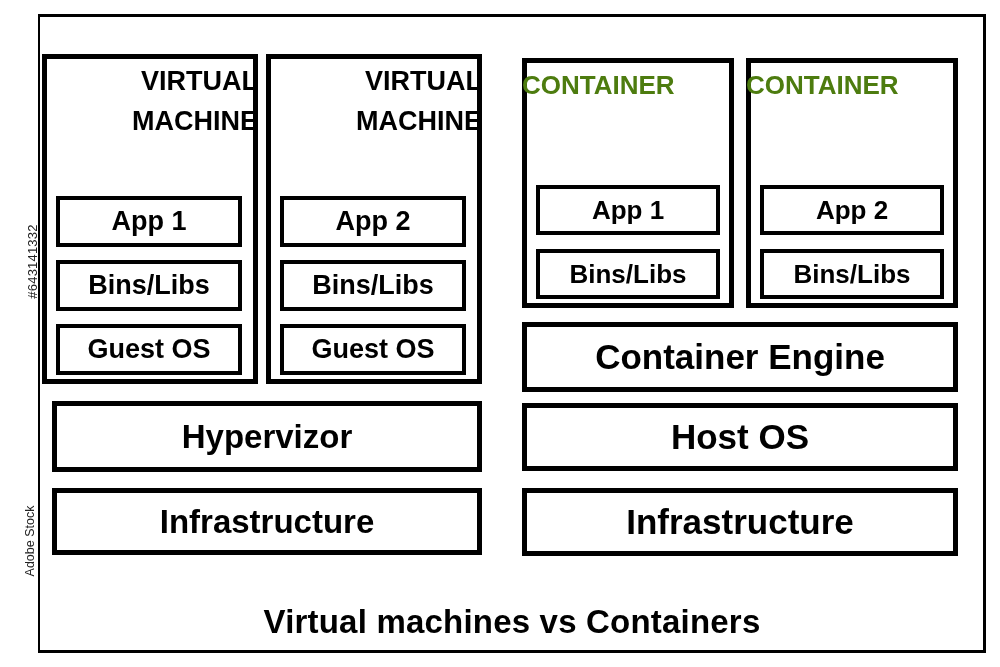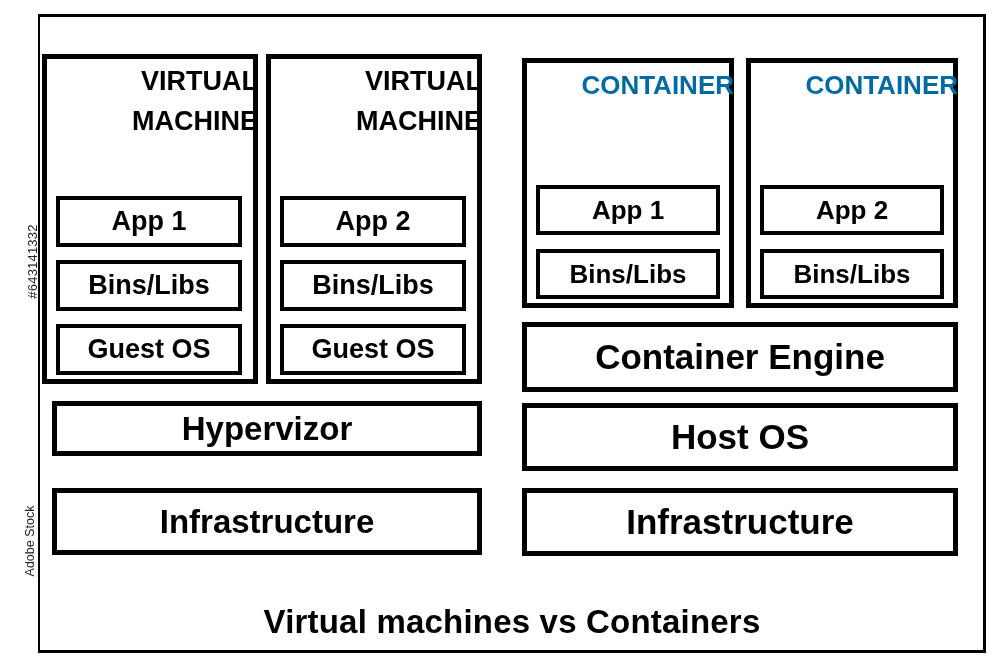--- a/index.html
+++ b/index.html
@@ -97,22 +97,22 @@
     line-height: 1.15;
     color: #000;
   }
   .ct-title {
     position: absolute;
     left: 0;
     right: 0;
     top: 10px;
     font-weight: bold;
     font-size: 26px;
-    text-align: right;
-    color: #0369a1;
+    text-align: left;
+    color: #4d7c0f;
   }
 
   .caption {
     position: absolute;
     left: 40px;
     right: 16px;
     bottom: 26px;
     text-align: center;
     font-size: 33px;
     font-weight: bold;
@@ -141,21 +141,21 @@
   <div class="box thin" style="left:56px; top:324px; width:186px; height:51px; font-size:27px;">Guest OS</div>
 
   <div class="box" style="left:266px; top:54px; width:216px; height:330px;"></div>
   <div class="vm-title" style="left:266px; width:216px; top:66px;">VIRTUAL</div>
   <div class="vm-title" style="left:266px; width:216px; top:106px;">MACHINE</div>
 
   <div class="box thin" style="left:280px; top:196px; width:186px; height:51px; font-size:27px;">App 2</div>
   <div class="box thin" style="left:280px; top:260px; width:186px; height:51px; font-size:27px;">Bins/Libs</div>
   <div class="box thin" style="left:280px; top:324px; width:186px; height:51px; font-size:27px;">Guest OS</div>
 
-  <div class="box" style="left:52px; top:401px; width:430px; height:55px; font-size:33px;">Hypervizor</div>
+  <div class="box" style="left:52px; top:401px; width:430px; height:71px; font-size:33px;">Hypervizor</div>
   <div class="box" style="left:52px; top:488px; width:430px; height:67px; font-size:33px;">Infrastructure</div>
 
   <div class="box" style="left:522px; top:58px; width:212px; height:250px;"></div>
   <div class="ct-title" style="left:522px; width:212px; top:70px;">CONTAINER</div>
 
   <div class="box thin" style="left:536px; top:185px; width:184px; height:50px; font-size:26px;">App 1</div>
   <div class="box thin" style="left:536px; top:249px; width:184px; height:50px; font-size:26px;">Bins/Libs</div>
 
   <div class="box" style="left:746px; top:58px; width:212px; height:250px;"></div>
   <div class="ct-title" style="left:746px; width:212px; top:70px;">CONTAINER</div>

